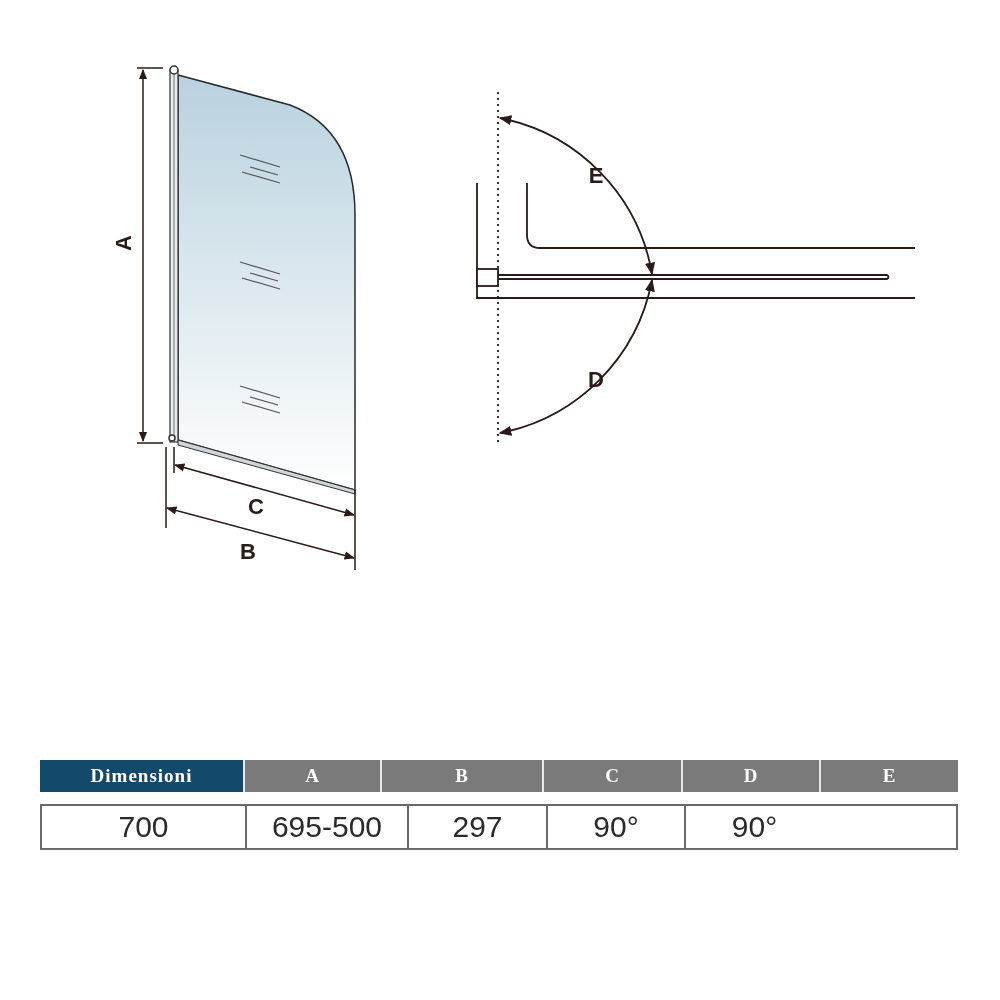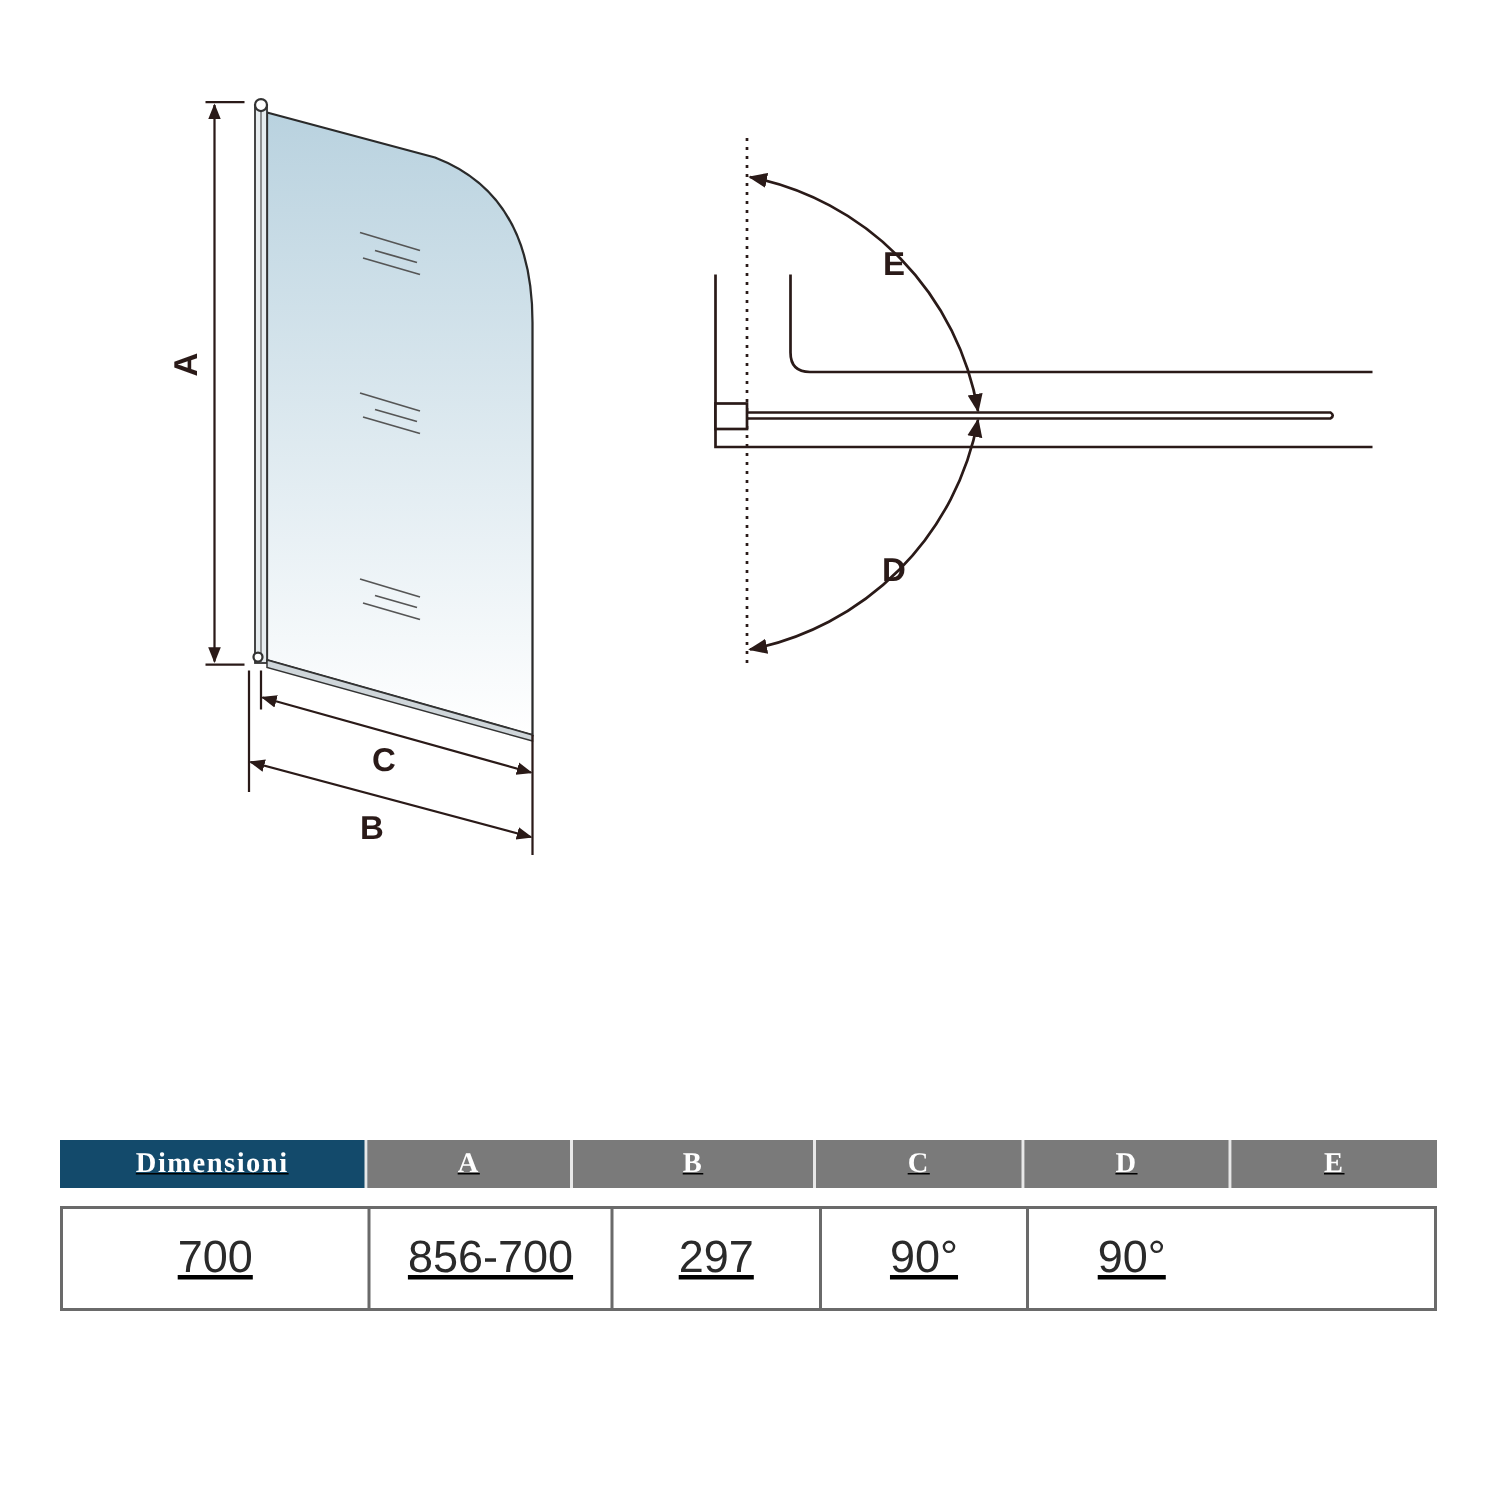--- a/index.html
+++ b/index.html
@@ -1,26 +1,26 @@
 <!DOCTYPE html>
 <html><head>
 <meta charset="utf-8">
 <style>
   html, body { margin:0; padding:0; background:#ffffff; }
   body { width:1000px; height:1000px; position:relative; overflow:hidden; font-family:"Liberation Sans", sans-serif; }
   #diagram { position:absolute; left:0; top:0; width:1000px; height:620px; }
   .lbl { font-family:"Liberation Sans", sans-serif; font-weight:bold; font-size:22px; fill:#2a1a18; }
-  #spec-table { position:absolute; left:40px; top:760px; width:918px;text-decoration:underline; }
+  #spec-table { position:absolute; left:40px; top:760px; width:918px; }
   .hdr-row { display:flex; height:32px; }
   .hdr { color:#ffffff; font-family:"Liberation Serif", serif; font-weight:bold; font-size:19px;
          display:flex; align-items:center; justify-content:center; background:#7a7a7a;
          border-right:2px solid #e8e8e8; box-sizing:border-box; letter-spacing:1px; }
   .hdr.first { background:#134a6b; }
   .hdr:last-child { border-right:none; }
-  .val-row { display:flex; height:70px; margin-top:12px; border:2px solid #6a6a6a; box-sizing:border-box; }
+  .val-row { display:flex; height:46px; margin-top:12px; border:2px solid #6a6a6a; box-sizing:border-box; }
   .val { display:flex; align-items:center; justify-content:center; font-size:30px; color:#2a2a2a;
          border-right:2px solid #6a6a6a; box-sizing:border-box; font-family:"Liberation Sans", sans-serif; }
   .val:last-child { border-right:none; }
   .c0{width:205px}.c1{width:137px}.c2{width:162px}.c3{width:139px}.c4{width:138px}.c5{width:137px}
 </style>
 </head>
 <body>
 
 <svg id="diagram" viewBox="0 0 1000 620" xmlns="http://www.w3.org/2000/svg">
   <defs>
@@ -93,18 +93,18 @@
   <div class="hdr-row">
     <div class="hdr first c0">Dimensioni</div>
     <div class="hdr c1">A</div>
     <div class="hdr c2">B</div>
     <div class="hdr c3">C</div>
     <div class="hdr c4">D</div>
     <div class="hdr c5">E</div>
   </div>
   <div class="val-row">
     <div class="val c0">700</div>
-    <div class="val c2">856-700</div>
+    <div class="val c2">695-500</div>
     <div class="val c3">297</div>
     <div class="val c4">90°</div>
     <div class="val c5">90°</div>
   </div>
 </div>
 
 </body></html>

